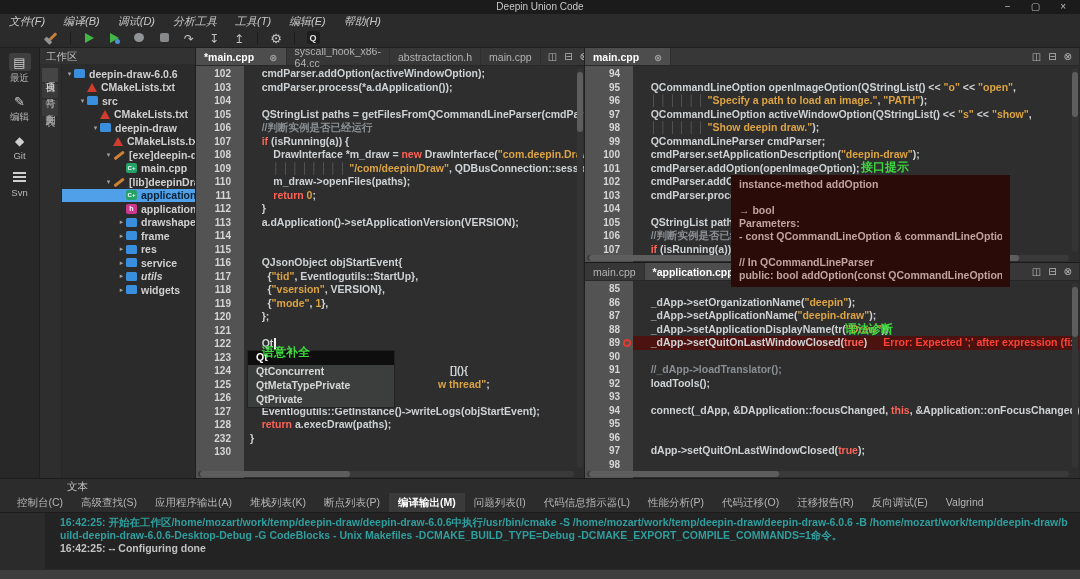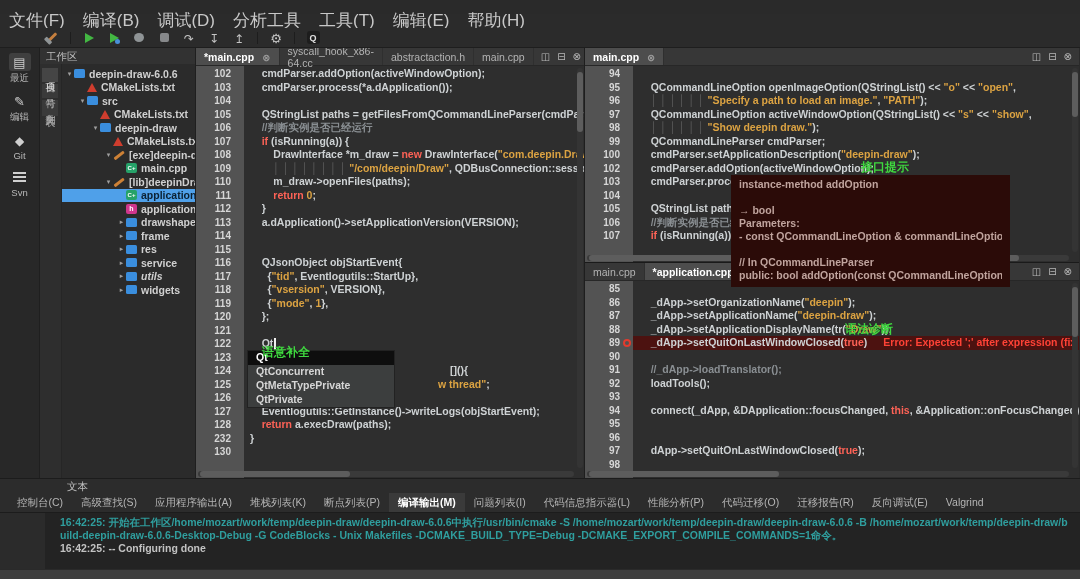--- a/index.html
+++ b/index.html
@@ -5,21 +5,21 @@
   html,body{margin:0;padding:0;background:#222;}
   #app{position:relative;width:1080px;height:579px;background:#2a2a2a;overflow:hidden;
        font-family:"Liberation Sans","DejaVu Sans",sans-serif;-webkit-font-smoothing:antialiased;}
   
   #titlebar{position:absolute;top:0;left:0;right:0;height:14px;background:#1b1b1b;}
   #titlebar .title{position:absolute;left:0;right:0;text-align:center;font-size:10px;line-height:14px;color:#c9c9c9;}
   .wctl{position:absolute;right:4px;top:0;height:14px;display:flex;align-items:center;}
   .wctl span{padding:0 10px;font-size:10px;color:#bdbdbd;line-height:14px;}
   
   #menubar{position:absolute;top:14px;left:0;right:0;height:14px;background:#2b2b2b;display:flex;align-items:center;border-bottom:1px solid #242424;}
-  .menu-item{padding:0 9px;font-size:17px;color:#c8c8c8;line-height:14px;}
+  .menu-item{padding:0 9px;font-size:11px;color:#c8c8c8;line-height:14px;font-style:italic;}
   
   #toolbar{position:absolute;top:28px;left:0;right:0;height:20px;background:#2b2b2b;display:flex;align-items:center;padding-left:45px;gap:11px;border-bottom:1px solid #1e1e1e;box-sizing:border-box;}
   .tbtn{display:flex;align-items:center;justify-content:center;width:14px;height:14px;}
   .tsep{width:1px;height:12px;background:#1d1d1d;}
   .hammer-icon{width:12px;height:3px;background:#c57f3e;border-radius:1px;transform:rotate(-45deg);position:relative;}
   .hammer-icon::after{content:"";position:absolute;left:-1px;top:-3px;width:4px;height:8px;background:#8f9496;border-radius:1px;}
   .run-icon{width:0;height:0;border-left:9px solid #43b743;border-top:5px solid transparent;border-bottom:5px solid transparent;}
   .debug-run-icon{width:0;height:0;border-left:9px solid #43b743;border-top:5px solid transparent;border-bottom:5px solid transparent;position:relative;}
   .debug-run-icon::after{content:"";position:absolute;left:-4px;top:1px;width:5px;height:5px;border-radius:50%;background:#4a90d9;}
   .attach-icon{width:10px;height:9px;border-radius:50%;background:#8f9496;}
@@ -62,21 +62,21 @@
   .header-file-icon{width:11px;height:10px;background:#d0368d;border-radius:2px;color:#fff;font-size:7px;font-weight:bold;text-align:center;line-height:10px;}
   .header-file-icon::before{content:"h";}
   .target-icon{width:12px;height:2.5px;background:#cd8136;border-radius:1px;transform:rotate(-38deg);}
   
   #editor-left{width:389px;border-right:1px solid #1e1e1e;box-sizing:border-box;}
   #editor-right{width:494px;display:flex;flex-direction:column;}
   #right-top{height:215px;border-bottom:1px solid #1a1a1a;box-sizing:border-box;}
   #right-bottom{flex:1;}
   .group{display:flex;flex-direction:column;height:100%;position:relative;background:#2e2e2e;overflow:hidden;}
   .tabbar{height:17px;flex:none;background:#373737;display:flex;align-items:stretch;border-bottom:1px solid #272727;}
-  .etab{display:flex;align-items:center;gap:8px;padding:0 8px;font-size:10.5px;color:#b3b3b3;border-right:1px solid #2f2f2f;}
+  .etab{display:flex;align-items:center;gap:15px;padding:0 8px;font-size:10.5px;color:#b3b3b3;border-right:1px solid #2f2f2f;}
   .etab.active{background:#4d4d4d;color:#ffffff;font-weight:bold;}
   .tab-close-icon::before{content:"⊗";font-size:10px;color:#9c9c9c;}
   .tabactions{margin-left:auto;display:flex;align-items:center;gap:7px;padding:0 7px;}
   .ga-icon{font-size:10px;color:#b9b9b9;}
   .split-vertical-icon::before{content:"◫";}
   .split-horizontal-icon::before{content:"⊟";}
   .close-group-icon::before{content:"⊗";}
   .code{flex:1;position:relative;font:600 10.5px "Liberation Sans","DejaVu Sans",sans-serif;
         background:linear-gradient(to right,#535353 48px,transparent 48px);padding-top:1px;overflow:hidden;}
   .crow{display:flex;height:13.5px;line-height:13.5px;white-space:pre;}
@@ -117,20 +117,28 @@
   #bp-out{position:absolute;top:33px;left:0;right:0;bottom:9px;background:linear-gradient(to right,#2b2b2b 45px,#232323 45px);border-top:1px solid #1c1c1c;padding:3px 8px 2px 60px;overflow:hidden;}
   .out-line{font:600 10.5px "Liberation Sans",sans-serif;line-height:13px;color:#2f9e9e;word-break:break-all;}
   .out-line.gray{color:#c2c2c2;}
   #statusstrip{position:absolute;bottom:0;left:0;right:0;height:9px;background:#3e3e3e;border-top:1px solid #2a2a2a;}
 </style>
 </head>
 <body>
 
 <div id="app">
 
+  <div id="titlebar">
+    <div class="title">Deepin Union Code</div>
+    <div class="wctl">
+      <span>−</span>
+      <span>▢</span>
+      <span>×</span>
+    </div>
+  </div>
 
   <div id="menubar">
       <span class="menu-item">文件(F)</span>
       <span class="menu-item">编译(B)</span>
       <span class="menu-item">调试(D)</span>
       <span class="menu-item">分析工具</span>
       <span class="menu-item">工具(T)</span>
       <span class="menu-item">编辑(E)</span>
       <span class="menu-item">帮助(H)</span>
     </div>
@@ -382,20 +390,21 @@
               </div>
             </div>
           <div class="code" id="code-rtop">
             <div class="crow"><span class="g">94</span><span class="c"></span></div>
               <div class="crow"><span class="g">95</span><span class="c"><span class="seg-pl">    QCommandLineOption openImageOption(QStringList() &lt;&lt; </span><span class="seg-str">"o"</span><span class="seg-pl"> &lt;&lt; </span><span class="seg-str">"open"</span><span class="seg-pl">,</span></span></div>
               <div class="crow"><span class="g">96</span><span class="c"><span class="seg-gd">    │ │ │ │ │ │ </span><span class="seg-str">"Specify a path to load an image."</span><span class="seg-pl">, </span><span class="seg-str">"PATH"</span><span class="seg-pl">);</span></span></div>
               <div class="crow"><span class="g">97</span><span class="c"><span class="seg-pl">    QCommandLineOption activeWindowOption(QStringList() &lt;&lt; </span><span class="seg-str">"s"</span><span class="seg-pl"> &lt;&lt; </span><span class="seg-str">"show"</span><span class="seg-pl">,</span></span></div>
               <div class="crow"><span class="g">98</span><span class="c"><span class="seg-gd">    │ │ │ │ │ │ </span><span class="seg-str">"Show deepin draw."</span><span class="seg-pl">);</span></span></div>
               <div class="crow"><span class="g">99</span><span class="c"><span class="seg-pl">    QCommandLineParser cmdParser;</span></span></div>
               <div class="crow"><span class="g">100</span><span class="c"><span class="seg-pl">    cmdParser.setApplicationDescription(</span><span class="seg-str">"deepin-draw"</span><span class="seg-pl">);</span></span></div>
+              <div class="crow"><span class="g">101</span><span class="c"><span class="seg-pl">    cmdParser.addOption(openImageOption);</span></span></div>
               <div class="crow"><span class="g">102</span><span class="c"><span class="seg-pl">    cmdParser.addOption(activeWindowOption);</span></span></div>
               <div class="crow"><span class="g">103</span><span class="c"><span class="seg-pl">    cmdParser.process(*a.dApplication());</span></span></div>
               <div class="crow"><span class="g">104</span><span class="c"></span></div>
               <div class="crow"><span class="g">105</span><span class="c"><span class="seg-pl">    QStringList paths = getFilesFromQCommandLineParser(cmdParser);</span></span></div>
               <div class="crow"><span class="g">106</span><span class="c"><span class="seg-cmt">    //判断实例是否已经运行</span></span></div>
               <div class="crow"><span class="g">107</span><span class="c"><span class="seg-kw">    if</span><span class="seg-pl"> (isRunning(a)) {</span></span></div>
               <div class="vsb">
                 <span class="thumb" style="top:4px;height:45px;"></span>
               </div>
             <div class="hsb">

